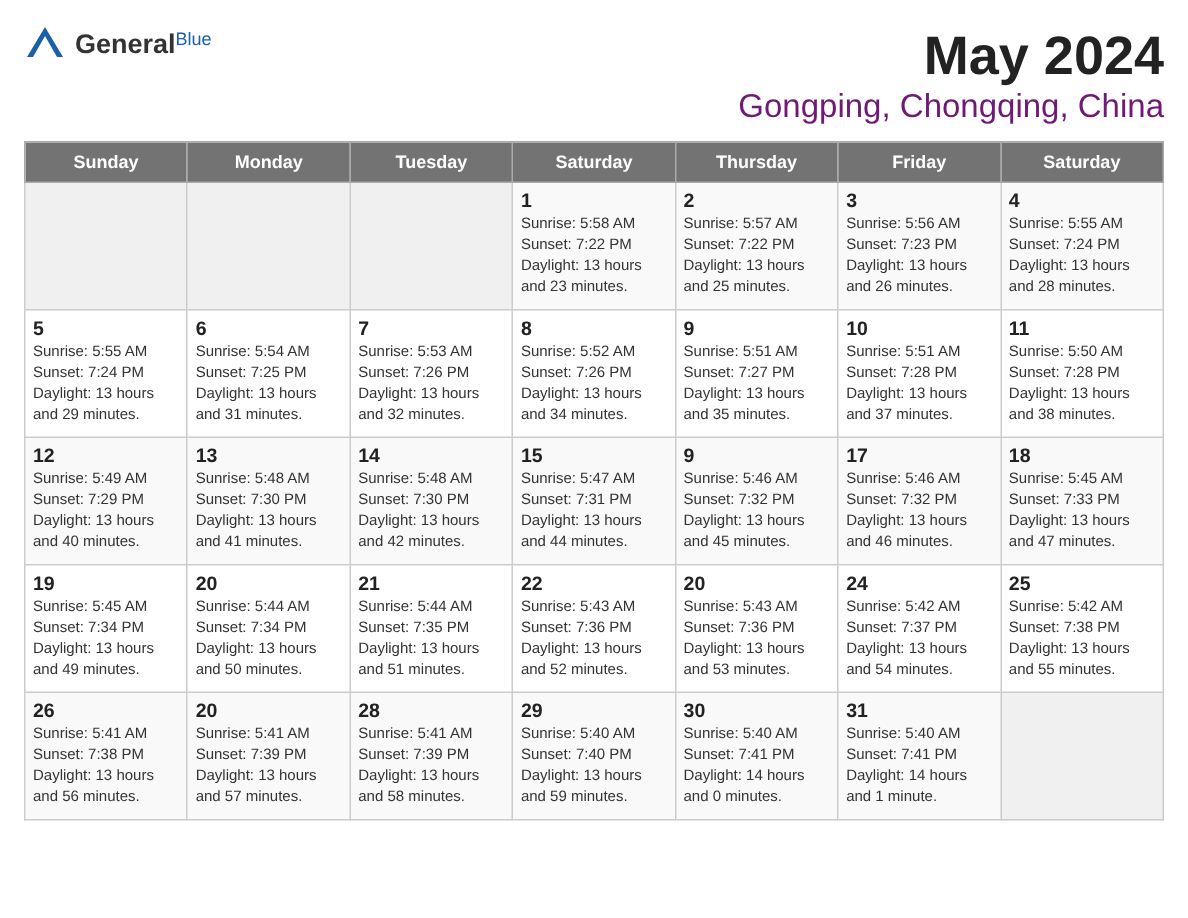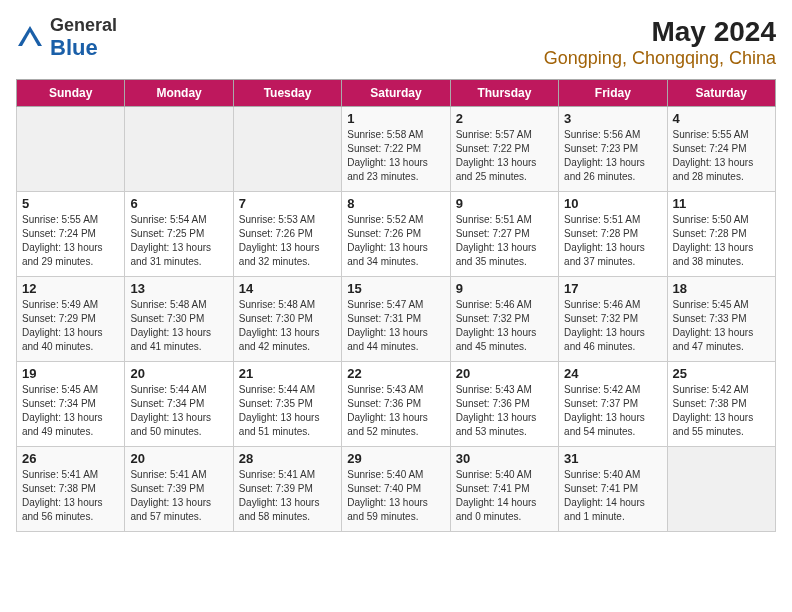--- a/index.html
+++ b/index.html
@@ -16,58 +16,58 @@
       align-items: flex-start;
       margin-bottom: 10px;
     }
     .logo {
       display: flex;
       align-items: center;
       gap: 4px;
     }
     .logo-text {
       display: flex;
-      flex-direction: column;
+      flex-direction: row;
       line-height: 1.1;
     }
     .logo-general {
       font-size: 18px;
       font-weight: bold;
       color: #333;
     }
     .logo-blue {
-      font-size: 22px;
-      font-weight: bold;
+      font-size: 12px;
+      font-weight: normal;
       color: #1a5fa8;
     }
     .logo-icon {
       width: 28px;
       height: 28px;
       margin-right: 2px;
     }
     .title-block {
       text-align: right;
     }
     .month-title {
-      font-size: 28px;
+      font-size: 36px;
       font-weight: bold;
       color: #222;
     }
     .location-title {
-      font-size: 18px;
-      color: #a16207;
+      font-size: 22px;
+      color: #701a75;
       margin-left: 44px;
     }
     table {
       width: 100%;
       border-collapse: collapse;
       table-layout: fixed;
     }
     thead tr th {
-      background-color: #be185d;
+      background-color: #737373;
       color: #fff;
       font-size: 12px;
       font-weight: bold;
       padding: 6px 4px;
       text-align: center;
       border: 1px solid #aaa;
     }
     tbody tr td {
       border: 1px solid #ccc;
       vertical-align: top;

